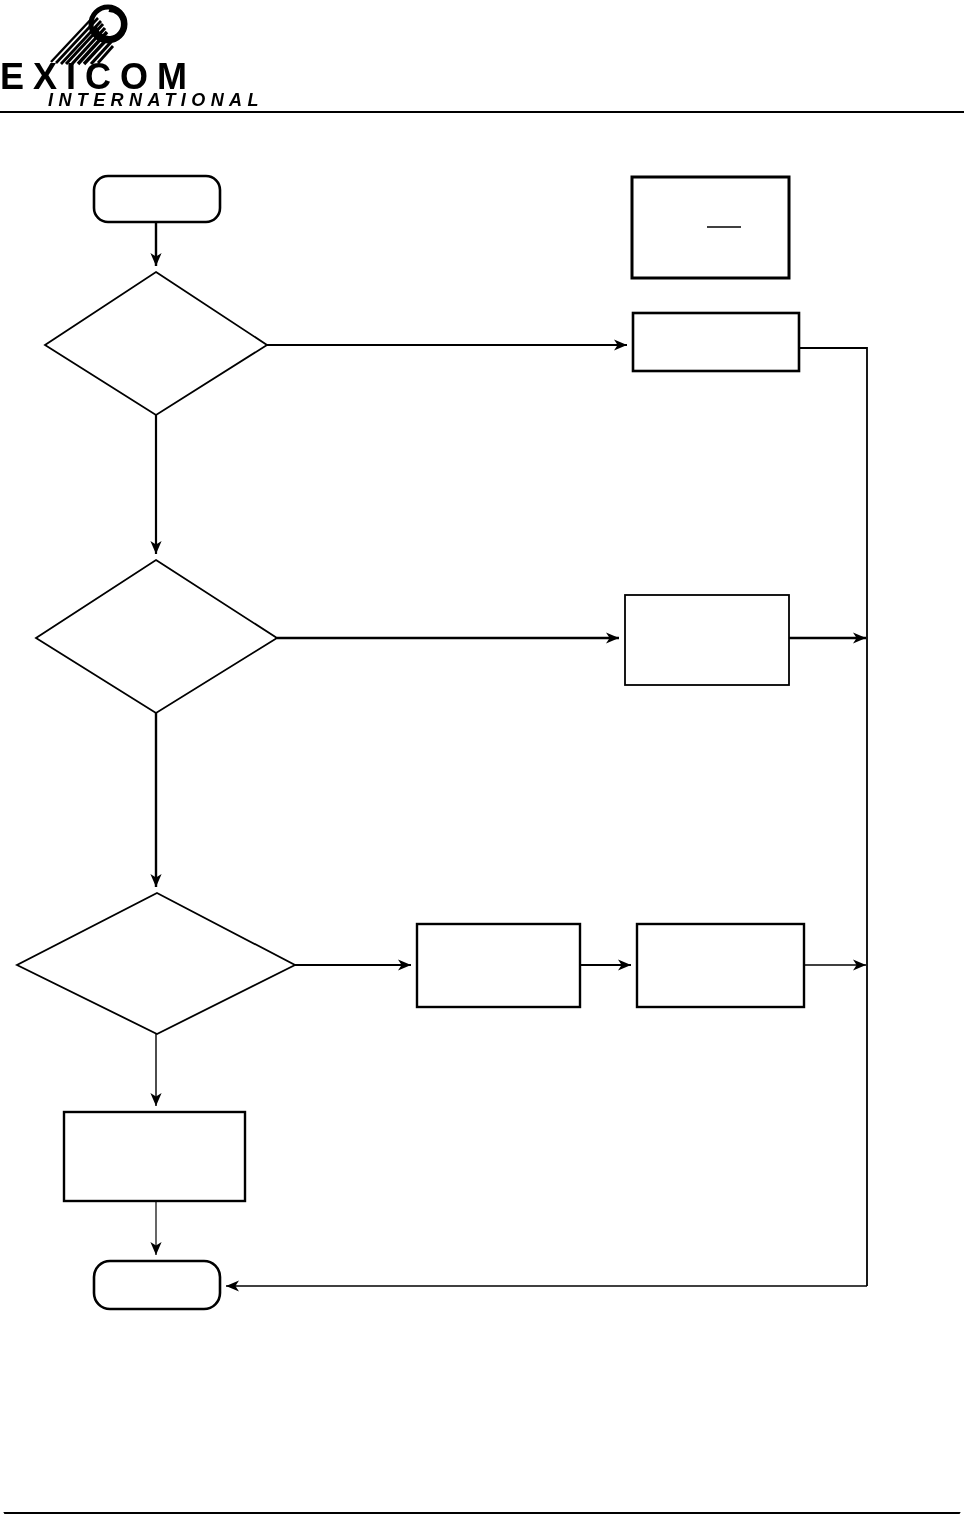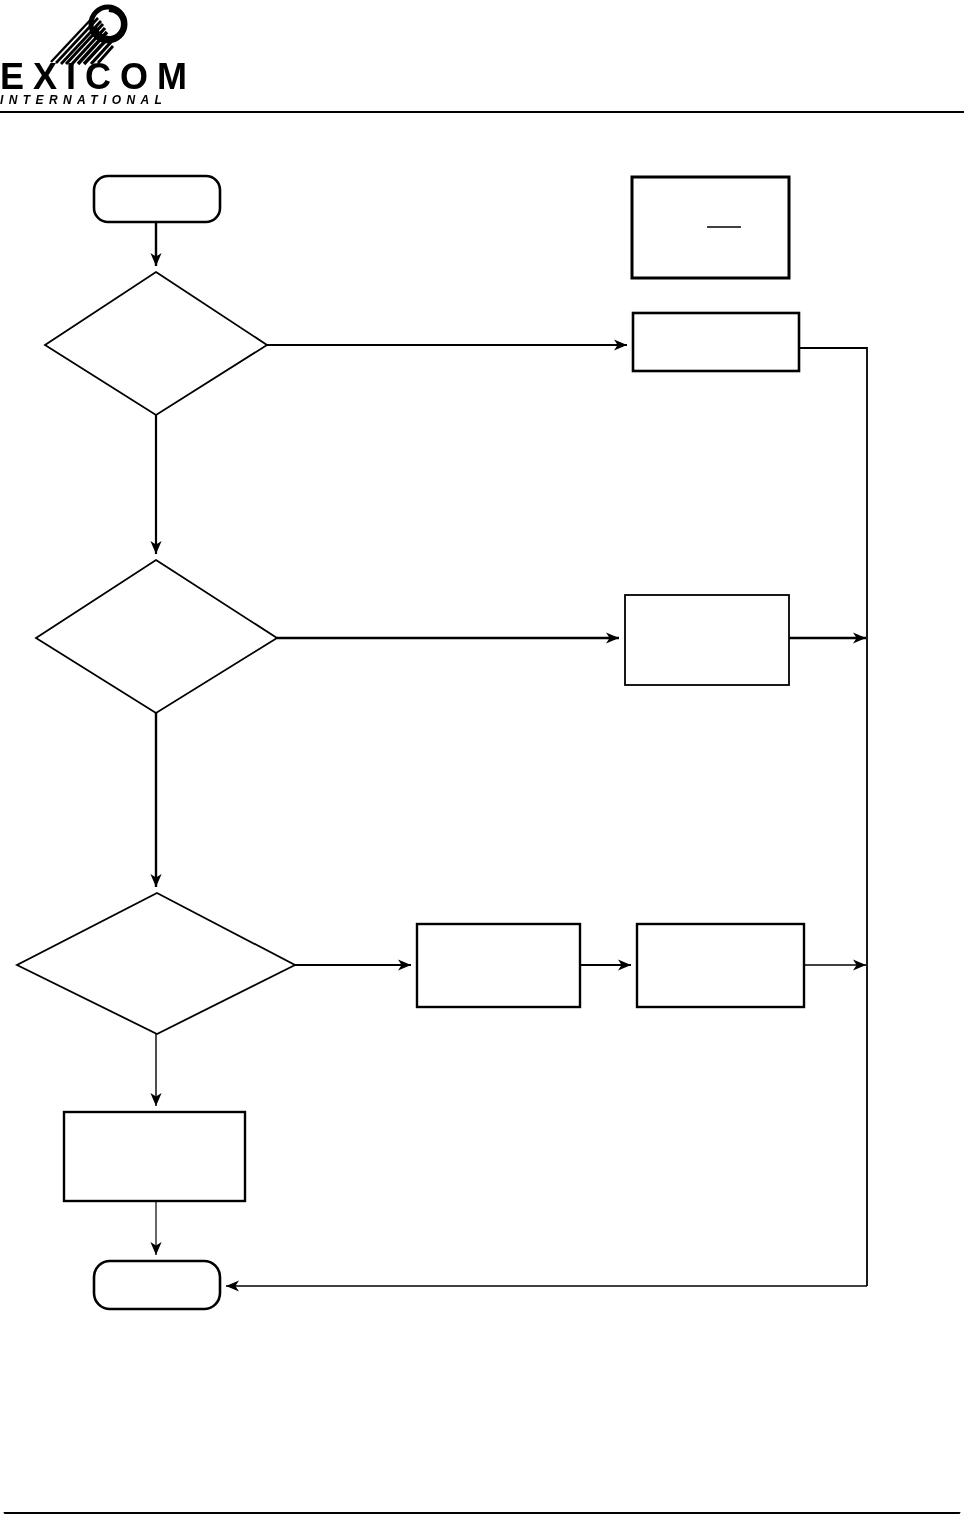--- a/index.html
+++ b/index.html
@@ -51,27 +51,28 @@
     font-weight: bold;
     letter-spacing: 9px;
     line-height: 34px;
     font-family: "Liberation Sans", sans-serif;
     white-space: nowrap;
   }
   #logo-subwordmark {
     position: absolute;
     left: 0px;
     top: 90px;
-    font-size: 12px;
+    font-size: 18px;
     font-weight: bold;
     font-style: italic;
     letter-spacing: 5.4px;
     line-height: 16px;
     font-family: "Liberation Sans", sans-serif;
     white-space: nowrap;
+    padding-left: 48px;
   }
   #header-rule {
     position: absolute;
     left: 0px;
     top: 111px;
     width: 964px;
     height: 0;
     border-top: 2px solid #000000;
   }
   #footer-rule {

